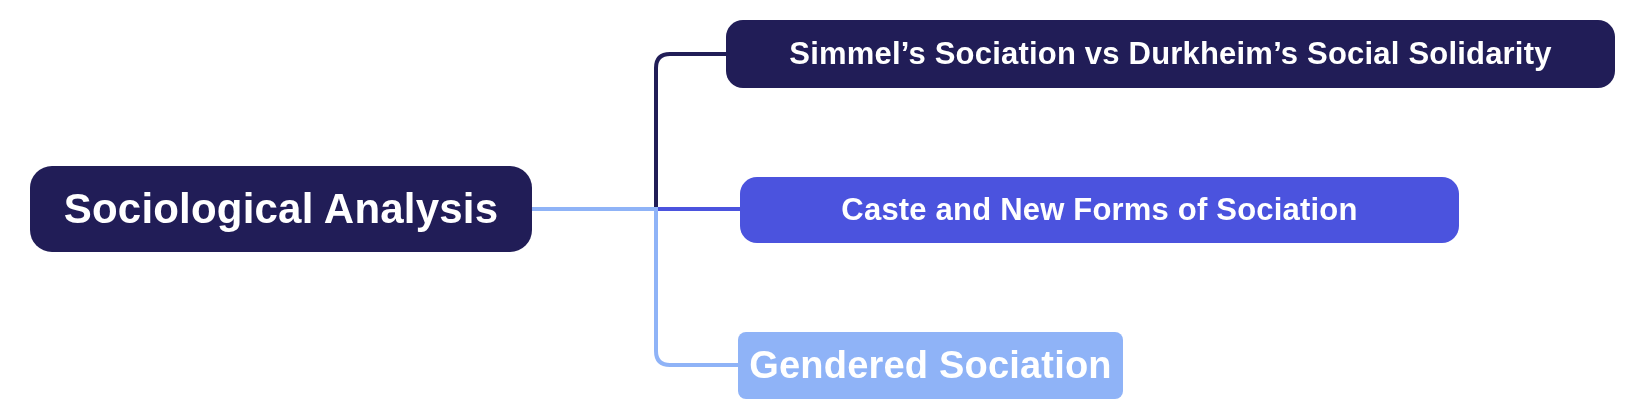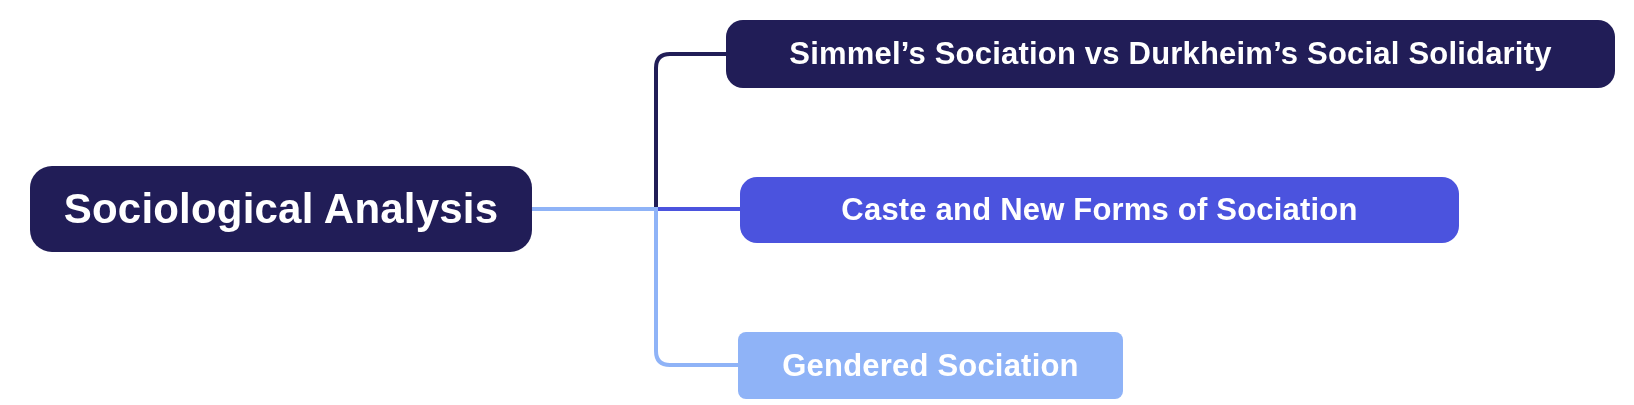--- a/index.html
+++ b/index.html
@@ -60,21 +60,21 @@
     border-radius: 17px;
     font-size: 31px;
   }
   .node-child-3 {
     left: 738px;
     top: 332px;
     width: 385px;
     height: 67px;
     background: #8fb3f7;
     border-radius: 8px;
-    font-size: 31px;
+    font-size: 38px;
   }
 </style>
 </head>
 <body>
 
 <div class="canvas">
 
   <svg class="connector-layer" viewBox="0 0 1634 405" xmlns="http://www.w3.org/2000/svg">
 
     <path d="M 532 209 L 658 209" stroke="#8fb3f7" stroke-width="4" fill="none"></path>

